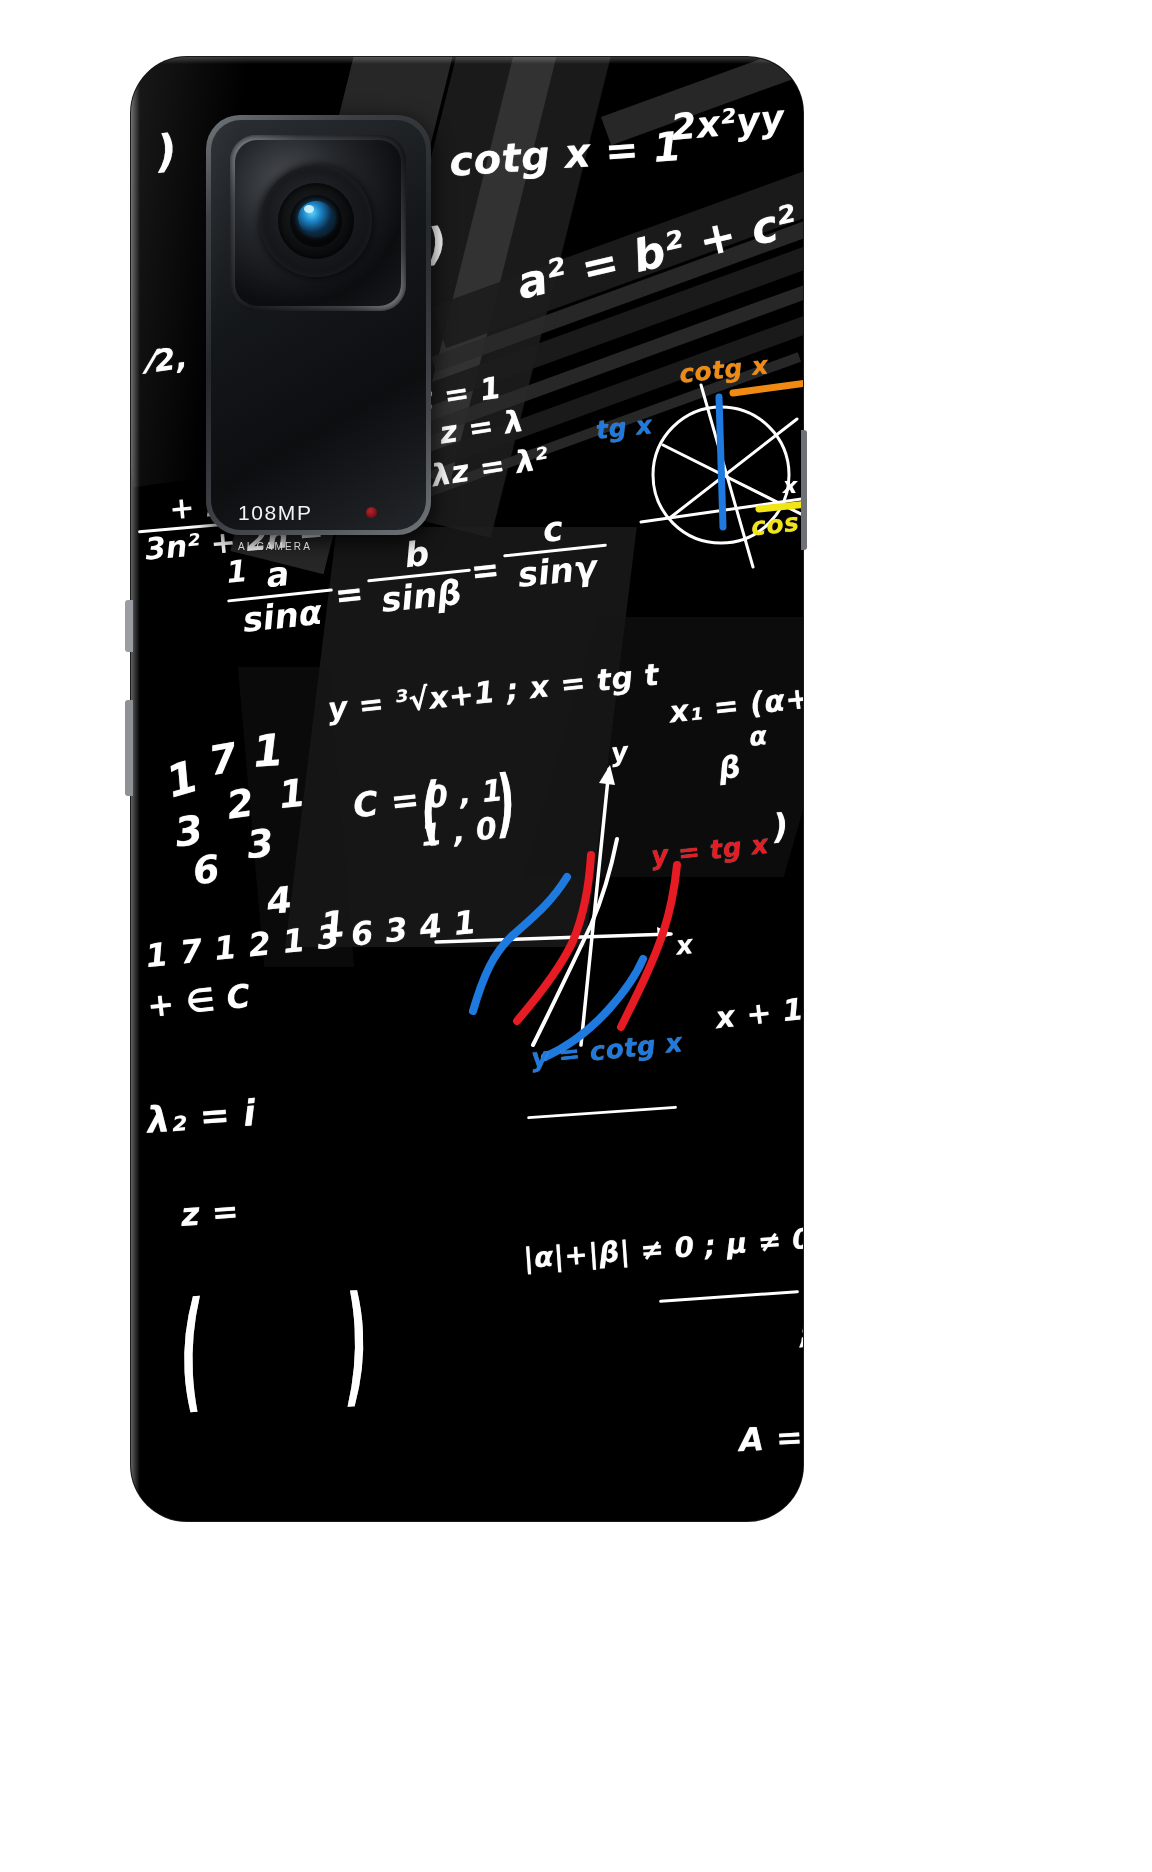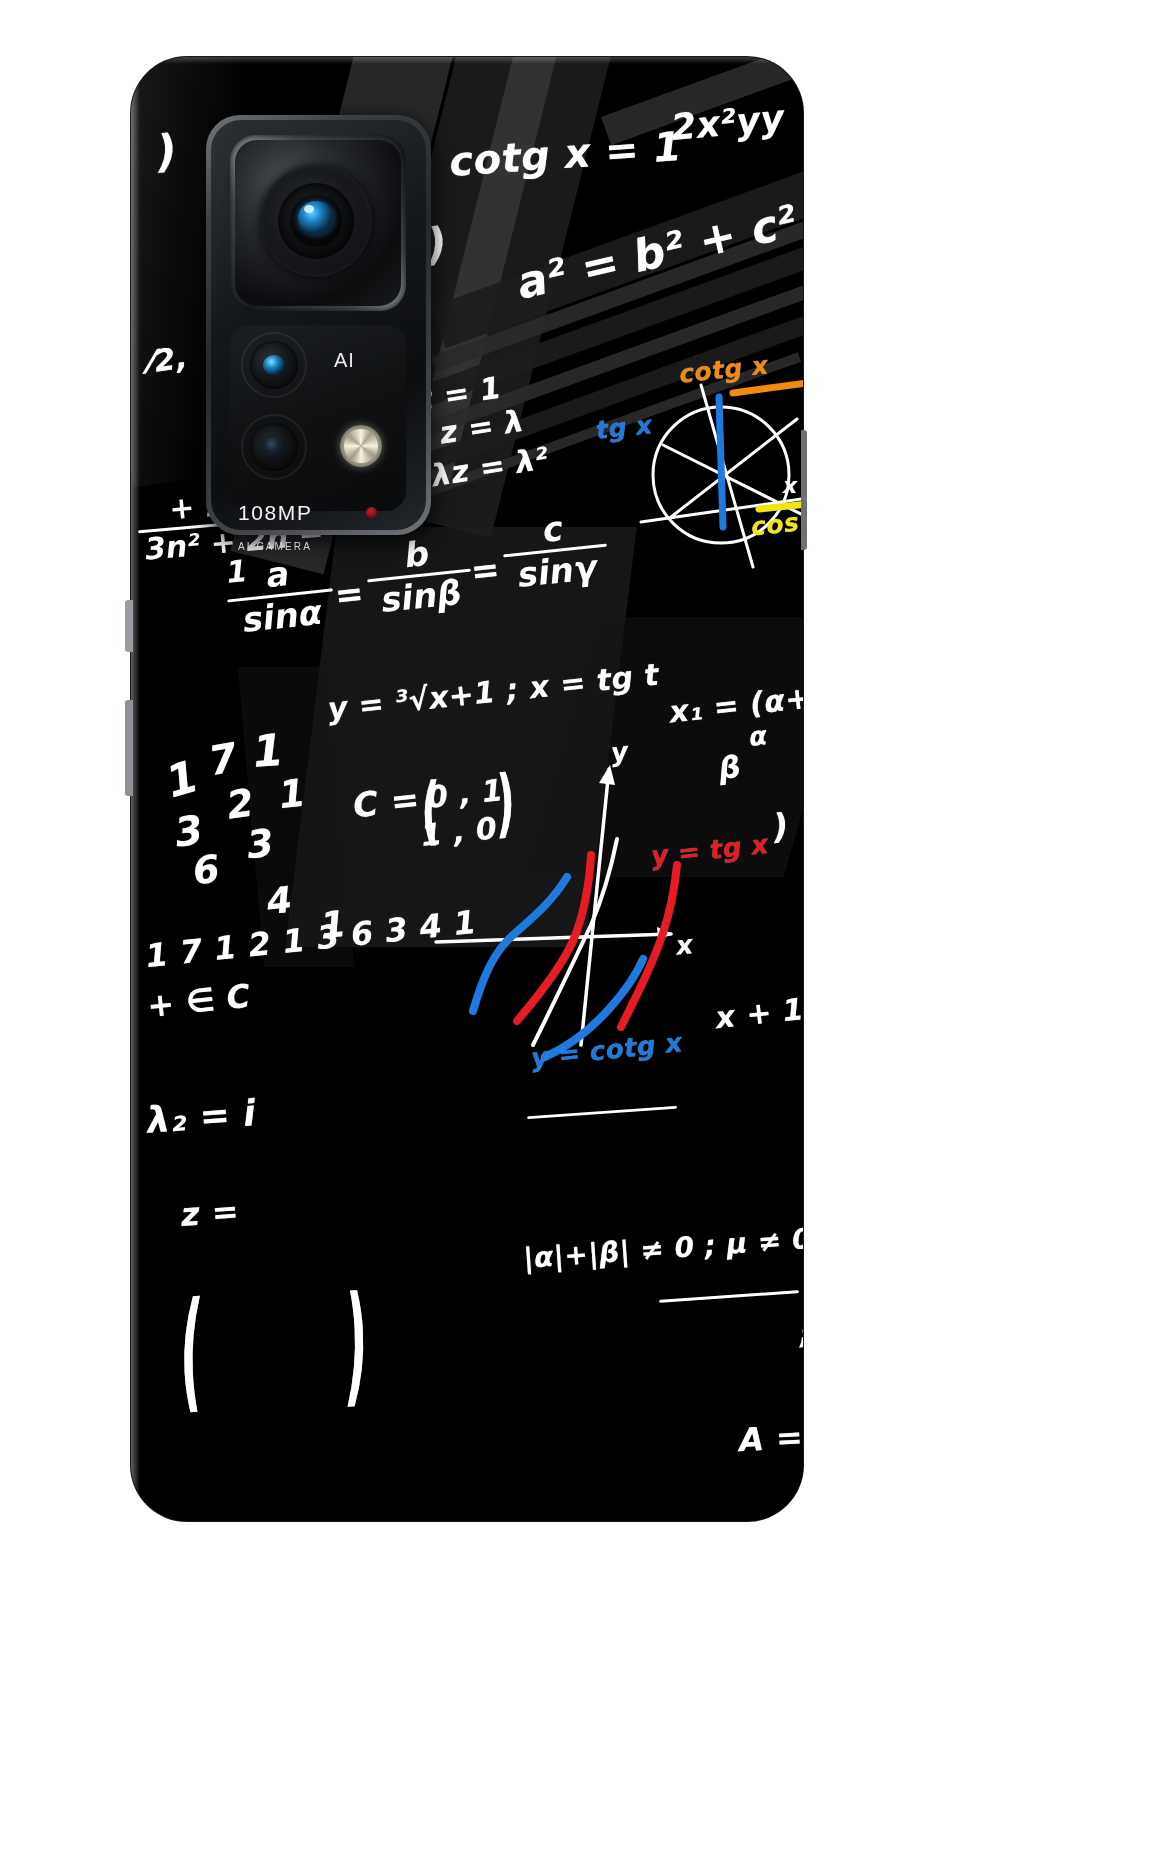--- a/index.html
+++ b/index.html
@@ -287,34 +287,20 @@
 
     <div id="lens-main">
       <div id="lens-main-in"></div>
       <div class="ring" id="lm-r1"></div>
       <div class="ring" id="lm-r2"></div>
       <div class="ring" id="lm-r3"></div>
       <div class="ring" id="lm-glass"></div>
       <div class="ring" id="lm-spec"></div>
     </div>
 
-    <div id="cam-low">
-      <div class="sml" id="l2">
-        <div class="halo"></div>
-        <div class="eye"></div>
-      </div>
-      <div class="sml" id="l3">
-        <div class="halo"></div>
-        <div class="eye"></div>
-      </div>
-      <div class="sml" id="flash">
-        <div class="cross"></div>
-      </div>
-      <div id="ai-badge">AI</div>
-    </div>
 
     <div id="mp-label">
       <span class="big">108MP</span>
       <span class="small">AI CAMERA</span>
     </div>
     <div id="mic-dot"></div>
   </div>
 
   <div id="gloss"></div>
   <div id="edge-left"></div>

